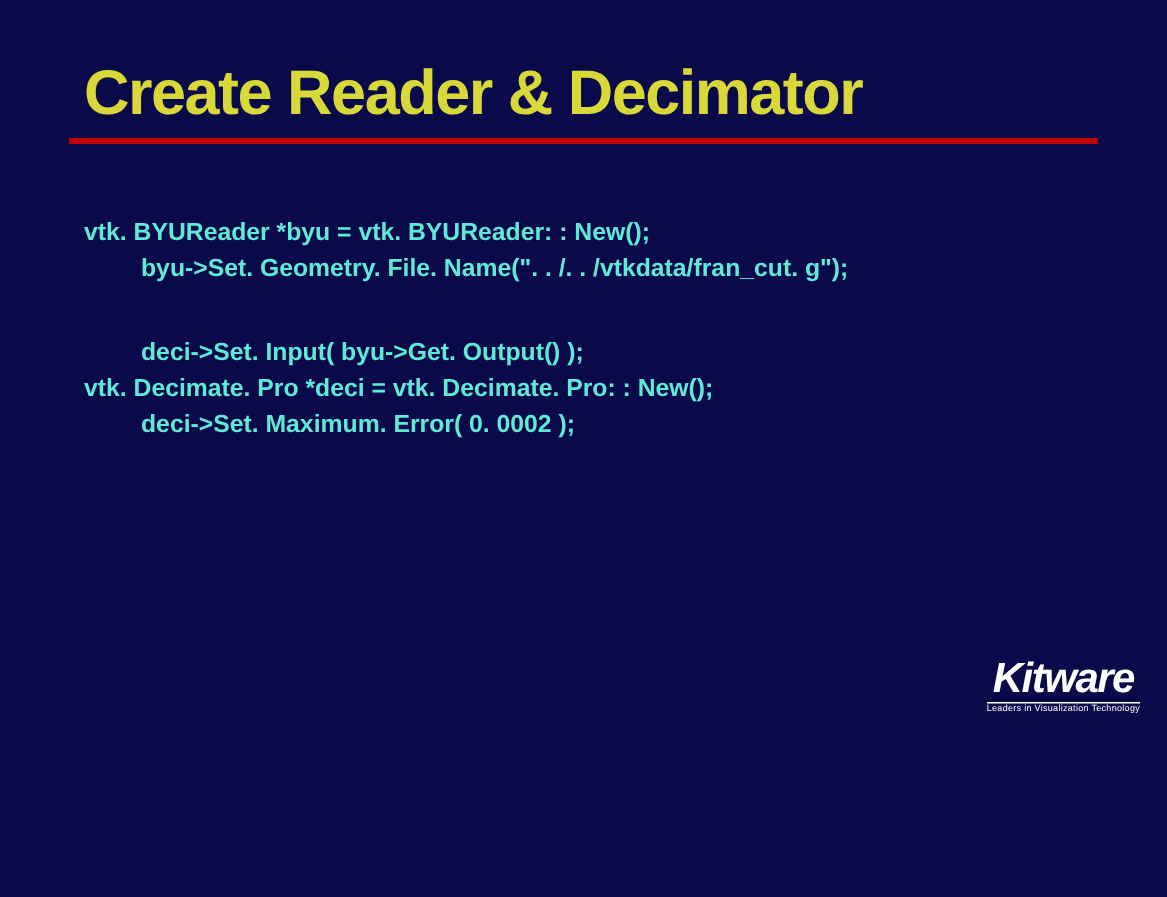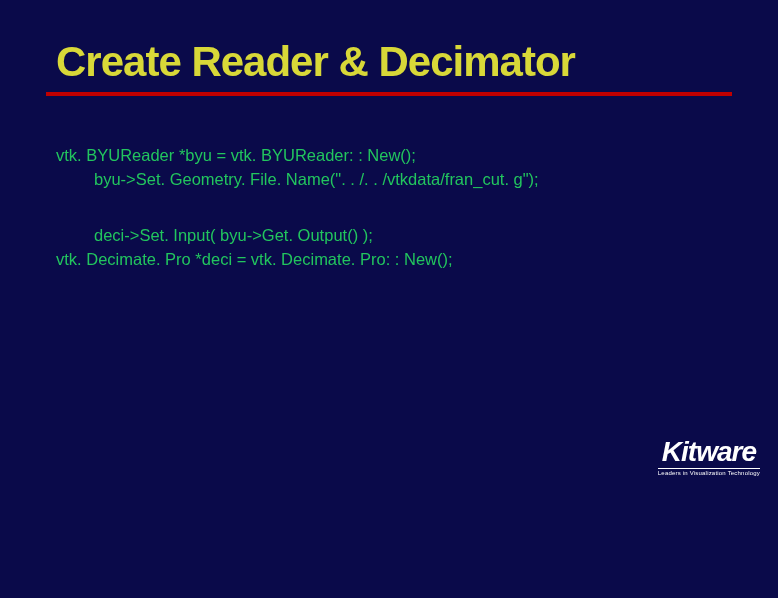--- a/index.html
+++ b/index.html
@@ -31,23 +31,23 @@
     background: #c00000;
     margin: 6px 46px 0 46px;
   }
   .content {
     padding: 48px 0 0 56px;
   }
   .block {
     margin-bottom: 32px;
   }
   .codeline {
-    color: #22c55e;
+    color: #5eead4;
     font-family: Arial, Helvetica, sans-serif;
-    font-weight: normal;
+    font-weight: bold;
     font-size: 16.5px;
     line-height: 1.45;
     white-space: pre;
   }
   .indent {
     padding-left: 38px;
   }
   .logo-wrap {
     position: absolute;
     right: 18px;
@@ -88,20 +88,21 @@
   <div class="content">
 
     <div class="block">
       <div class="codeline">vtk. BYUReader *byu = vtk. BYUReader: : New();</div>
       <div class="codeline indent">byu-&gt;Set. Geometry. File. Name(". . /. . /vtkdata/fran_cut. g");</div>
     </div>
 
     <div class="block">
       <div class="codeline indent">deci-&gt;Set. Input( byu-&gt;Get. Output() );</div>
       <div class="codeline">vtk. Decimate. Pro *deci = vtk. Decimate. Pro: : New();</div>
+      <div class="codeline indent">deci-&gt;Set. Maximum. Error( 0. 0002 );</div>
     </div>
 
   </div>
 
   <div class="logo-wrap">
     <div class="logo-text">Kitware</div>
     <div class="logo-bar"></div>
     <div class="logo-tag">Leaders in Visualization Technology</div>
   </div>
 

